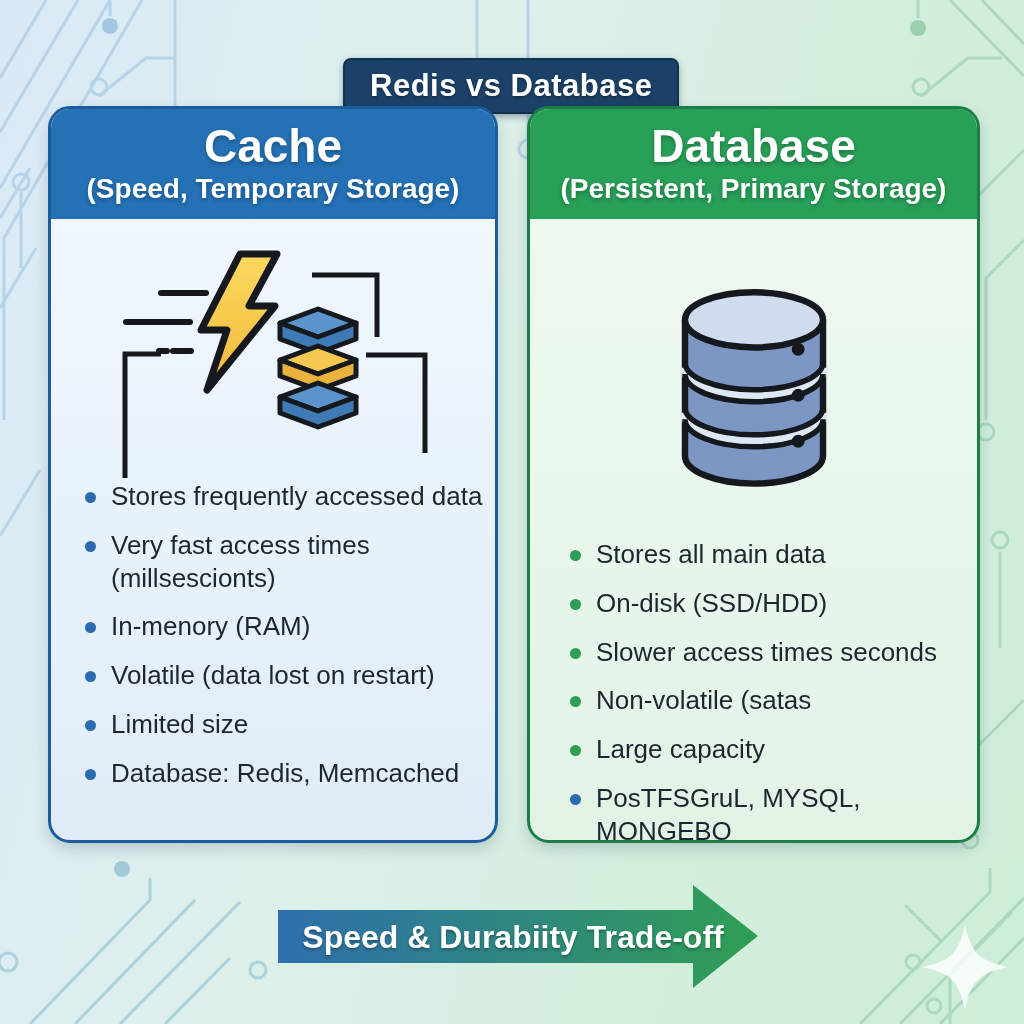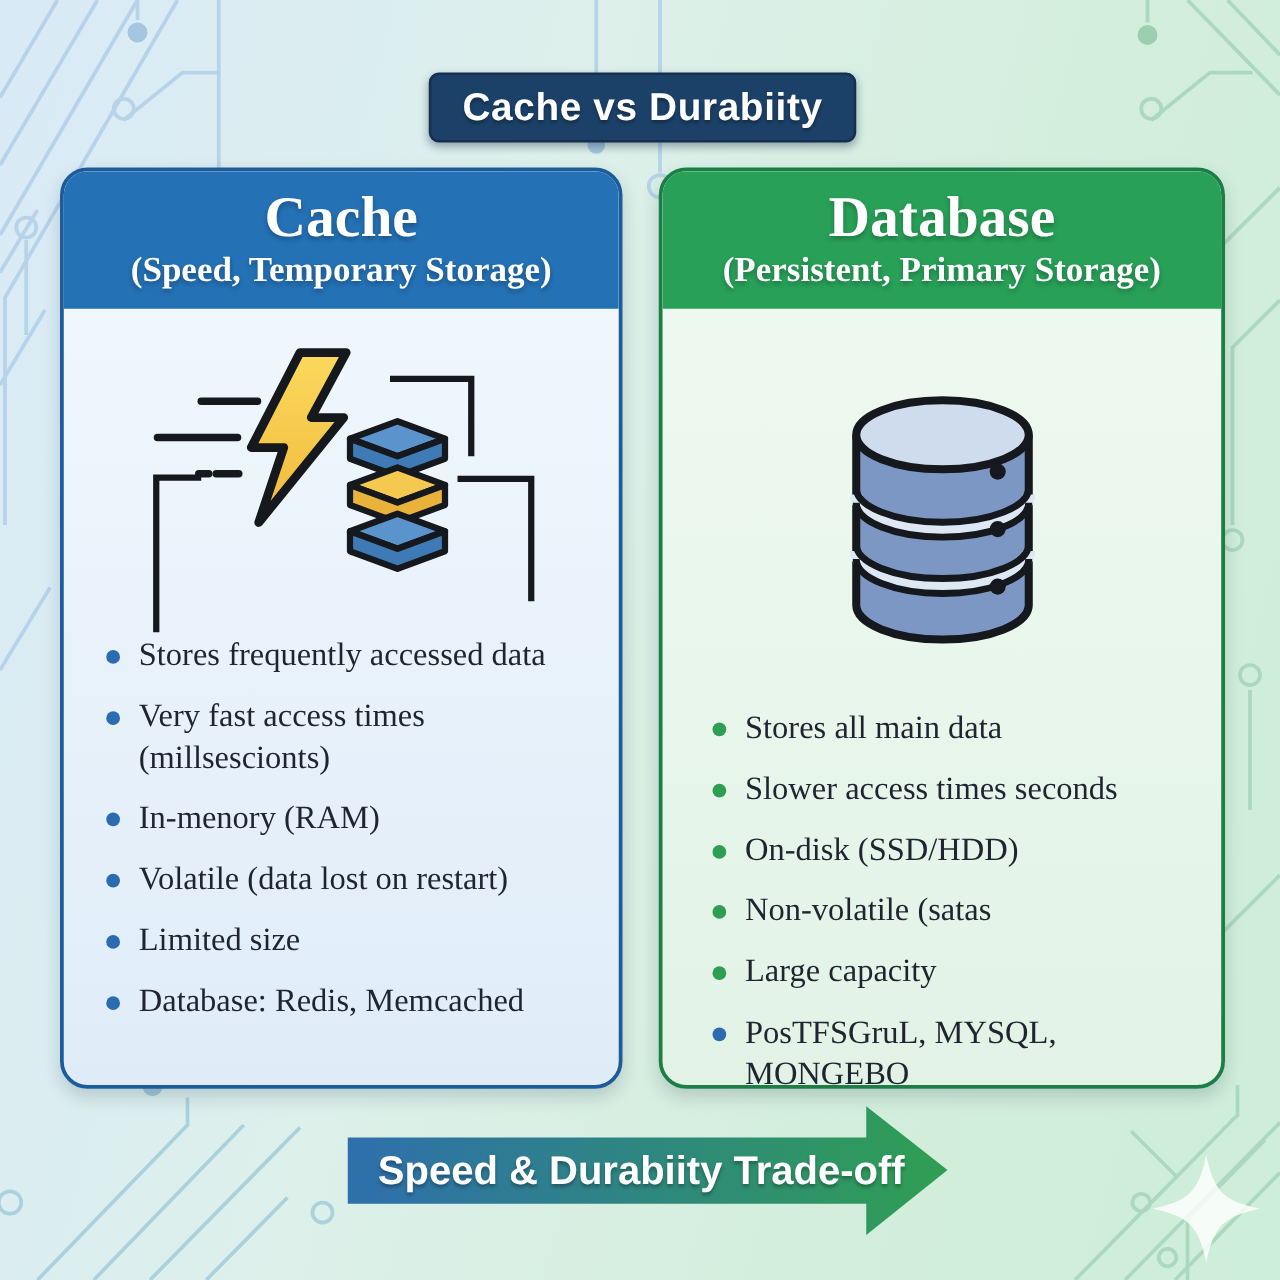--- a/index.html
+++ b/index.html
@@ -16,24 +16,23 @@
     background:#1c4168; color:#ffffff;
     border:2px solid #152f4e; border-radius:8px;
     padding:8px 25px; font-size:31px; font-weight:bold; letter-spacing:.5px;
     box-shadow:0 3px 7px rgba(10,30,60,.35);
     text-shadow:0 2px 3px rgba(0,0,0,.3);
     white-space:nowrap;
   }
 
   
   .card {
-    position:absolute; top:134px; height:737px; box-sizing:border-box;
+    position:absolute; top:106px; height:737px; box-sizing:border-box;
     border-radius:22px; overflow:hidden;
     box-shadow:0 6px 14px rgba(20,40,70,.18);
-    font-family:Liberation Serif, serif;
   }
   .card.left  { left:48px;  width:450px; border:3px solid #1d5c9b; background:linear-gradient(#f3f9fe,#dfecf8); }
   .card.right { left:527px; width:453px; border:3px solid #1b7f45; background:linear-gradient(#f0faf2,#e2f3e6); }
 
   .card-header {
     height:110px; display:flex; flex-direction:column; align-items:center; justify-content:center;
     color:#ffffff; text-shadow:0 2px 4px rgba(0,0,0,.28);
   }
   .left  .card-header { background:#2471b5; }
   .right .card-header { background:#28a058; }
@@ -115,21 +114,21 @@
     <path d="M900,1024 L1024,898"></path>
     <path d="M940,1024 L1024,938"></path>
     <path d="M860,1024 L990,892 L990,868"></path>
     <path d="M905,905 L942,942"></path>
     <path d="M950,1024 L950,975 L1012,912"></path>
     <circle cx="913" cy="962" r="7"></circle>
     <circle cx="934" cy="1006" r="7"></circle>
   </g>
 </svg>
 
-<div class="title-banner">Cache vs Durabiity</div>
+<div class="title-banner">Redis vs Database</div>
 
 <div class="card left">
   <div class="card-header">
     <div class="card-title">Cache</div>
     <div class="card-subtitle">(Speed, Temporary Storage)</div>
   </div>
   <div class="icon-area">
     <svg width="340" height="230" viewBox="0 0 340 230">
       <defs>
         <linearGradient id="boltGrad" x1="0" y1="0" x2="0" y2="1">
@@ -200,22 +199,22 @@
 
       <ellipse cx="100" cy="40" rx="75" ry="30" fill="#cfdcee" stroke="#15181d" stroke-width="7"></ellipse>
 
       <circle cx="148" cy="72" r="7" fill="#15181d"></circle>
       <circle cx="148" cy="122" r="7" fill="#15181d"></circle>
       <circle cx="148" cy="172" r="7" fill="#15181d"></circle>
     </svg>
   </div>
   <ul class="bullets">
     <li>Stores all main data</li>
+    <li>On-disk (SSD/HDD)</li>
     <li>Slower access times seconds</li>
-    <li>On-disk (SSD/HDD)</li>
     <li>Non-volatile (satas</li>
     <li>Large capacity</li>
     <li class="blue-dot">PosTFSGruL, MYSQL, MONGEBO</li>
   </ul>
 </div>
 
 <div class="tradeoff-arrow">
   <svg width="482" height="107" viewBox="0 0 482 107">
     <defs>
       <linearGradient id="arrowGrad" x1="0" y1="0" x2="1" y2="0">

